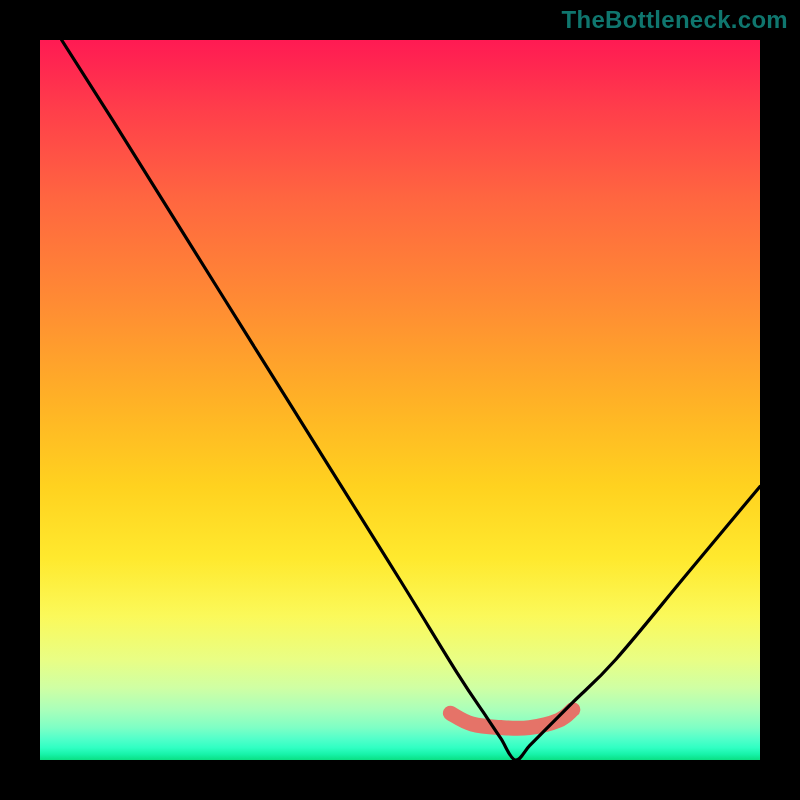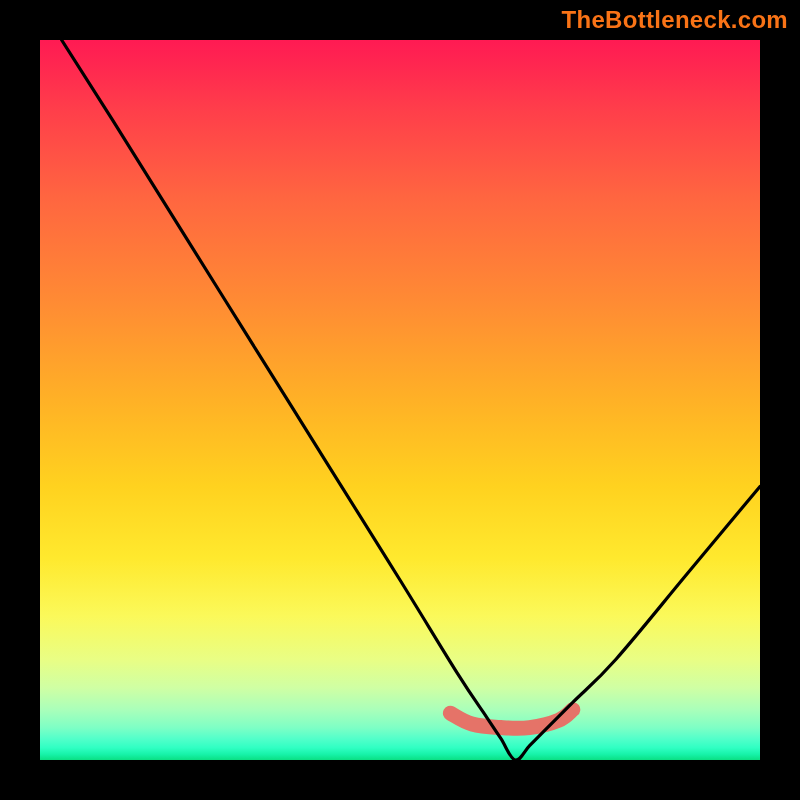--- a/index.html
+++ b/index.html
@@ -42,21 +42,21 @@
       #17f3a9 99.2%,
       #0adf83 100%);
   }
   .watermark {
     position: absolute;
     top: 6px;
     right: 12px;
     font-family: Arial, Helvetica, sans-serif;
     font-size: 24px;
     font-weight: 600;
-    color: #f97316;
+    color: #0f766e;
     letter-spacing: 0.3px;
   }
   svg {
     position: absolute;
     left: 0;
     top: 0;
   }
   .curve {
     fill: none;
     stroke: #000;

